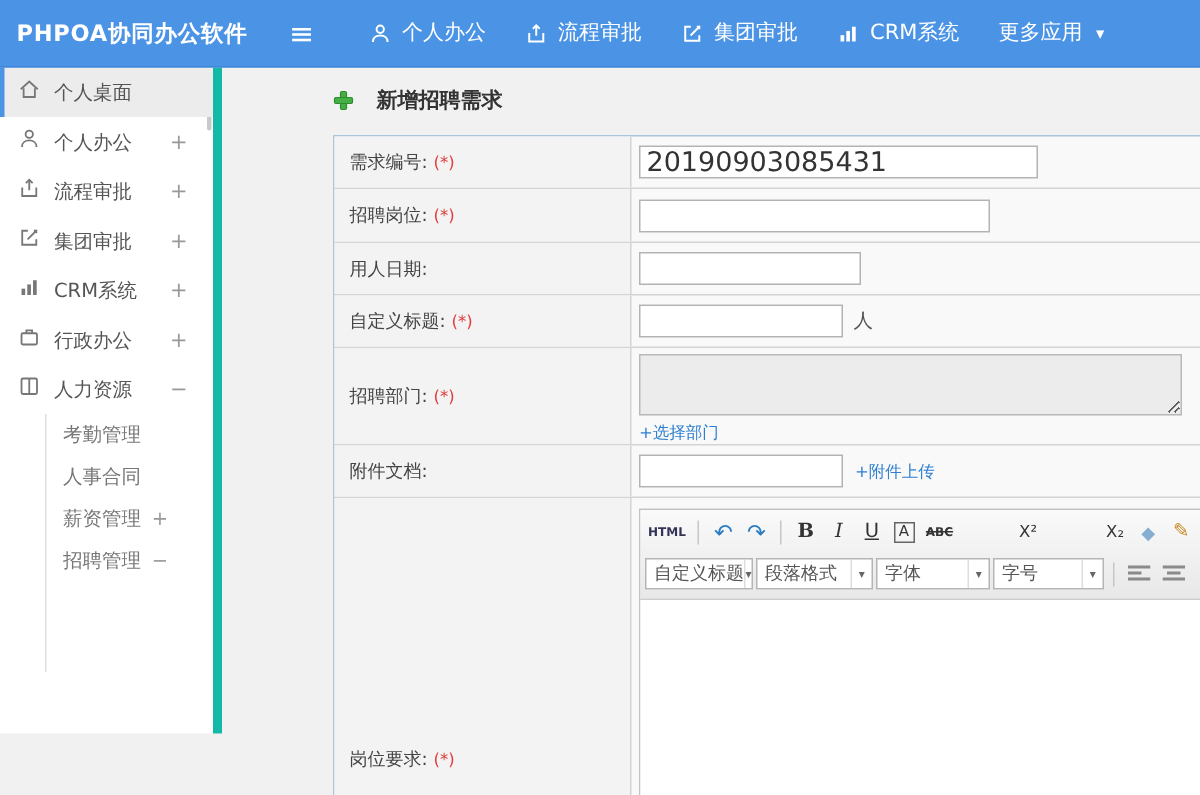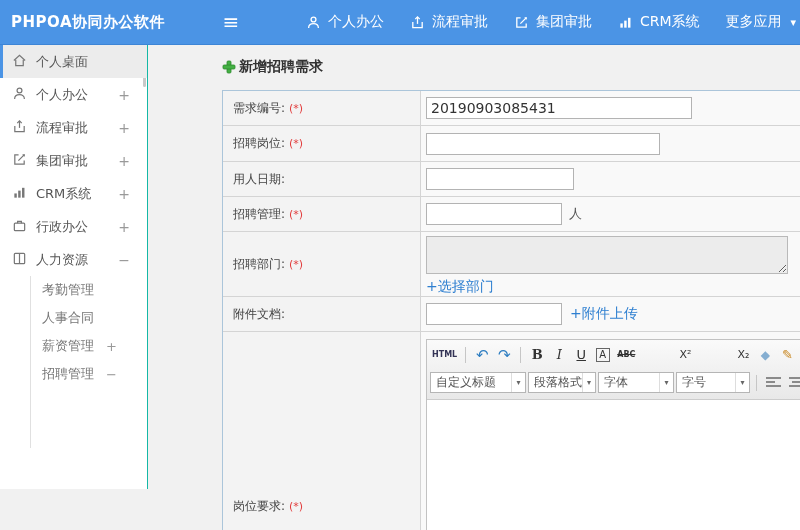--- a/index.html
+++ b/index.html
@@ -2,68 +2,68 @@
 <html><head>
 <meta charset="utf-8">
 <style>
   * { margin:0; padding:0; box-sizing:border-box; }
   html,body { width:800px; height:530px; overflow:hidden;
     font-family:"DejaVu Sans","Liberation Sans",sans-serif; background:#f1f1f1; }
 
   
   .navbar { position:absolute; left:0; top:0; width:800px; height:45px;
     background:#4b94e5; display:flex; align-items:center; color:#fff; z-index:10;
-    border-bottom:1px solid #3d85d6;gap:30px; }
+    border-bottom:1px solid #3d85d6; }
   .brand { font-size:15px; font-weight:bold; padding-left:11px; width:186px; letter-spacing:.5px; }
   .hamburger { font-size:20px; cursor:pointer; width:30px; text-align:center; }
   .nav-items { display:flex; align-items:center; margin-left:30px; gap:26px; }
   .nav-item { display:flex; align-items:center; gap:7px; font-size:14px; cursor:pointer; white-space:nowrap; }
   .nav-item svg { display:block; }
   .nav-caret { font-size:11px; margin-left:2px; }
 
   
   .sidebar { position:absolute; left:0; top:45px; width:148px; height:444px;
-    background:#fff; border-right:1px solid #14b8a6; }
+    background:#fff; border-right:6px solid #14b8a6; }
   .side-scroll-thumb { position:absolute; right:1px; top:2px; width:3px; height:40px; background:#c9c9c9; border-radius:2px; }
   .side-item { height:33px; display:flex; align-items:center; gap:9px;
     padding-left:12px; color:#555; font-size:13px; position:relative; cursor:pointer; }
   .side-item svg { color:#777; flex:0 0 auto; }
   .side-item .exp { position:absolute; right:17px; color:#999; font-size:14px; font-weight:400; }
   .side-item.active { background:#ececec; border-left:3px solid #4b94e5; padding-left:9px; }
   .submenu-1 { position:relative; }
   .submenu-1::before { content:""; position:absolute; left:30px; top:0; bottom:-60px; width:1px; background:#e0e0e0; }
   .submenu-1 .side-sub { height:28px; display:flex; align-items:center; padding-left:42px;
     font-size:13px; color:#777; position:relative; cursor:pointer; }
   .submenu-1 .side-sub .exp { position:absolute; right:30px; color:#999; font-size:13px; }
   .submenu-2 { position:relative; }
   .submenu-2::before { content:""; position:absolute; left:52px; top:0; bottom:-20px; width:1px; background:#e0e0e0; }
   .submenu-2 .side-sub2 { height:28px; display:flex; align-items:center; padding-left:63px;
     font-size:13px; color:#777; cursor:pointer; }
 
   
   .main { position:absolute; left:149px; top:45px; width:651px; height:485px;
     background:#f1f1f1; overflow:hidden; }
-  .page-title { position:absolute; left:73px; top:13px; display:flex; align-items:center; gap:3px; }
+  .page-title { position:absolute; left:73px; top:13px; display:flex; align-items:center; gap:15px; }
   .page-title span { font-size:14px; font-weight:bold; color:#333; }
 
   .form-table { position:absolute; left:73px; top:45px; width:940px;
     border:1px solid #abc5da; background:#f9f9f9; }
   .frow { display:flex; border-bottom:1px solid #d4d4d4; }
   .frow:last-child { border-bottom:none; }
   .cell-label { width:198px; flex:0 0 198px; background:#f3f3f3; border-right:1px solid #d4d4d4;
     display:flex; align-items:center; padding-left:10px; font-size:12px; color:#444; gap:4px; }
   .cell-value { flex:1; display:flex; align-items:center; padding-left:5px; font-size:13px; color:#555; }
   .req { color:#e23c3c; font-size:11px; }
   .h35 { height:35px; } .h36 { height:36px; } .h65 { height:65px; }
-  .txt { height:22px; border:1px solid #b3b3b3; background:#fff; font-size:14px;
+  .txt { height:22px; border:1px solid #b3b3b3; background:#fff; font-size:18px;
     padding:1px 4px; color:#333; font-family:inherit; }
   .w-reqno { width:266px; } .w-pos { width:234px; } .w-date { width:148px; }
   .w-count { width:136px; } .w-attach { width:136px; }
   .suffix { margin-left:7px; color:#555; font-size:13px; }
-  .link { color:#2e7fd0; font-size:14px; text-decoration:none; cursor:pointer; }
+  .link { color:#2e7fd0; font-size:11px; text-decoration:none; cursor:pointer; }
   .dept-value { flex-direction:column; align-items:flex-start; justify-content:center; gap:4px; padding-top:4px; }
   .dept-ta { width:362px; height:46px; background:#ececec; border:1px solid #b9b9b9; resize:both; font-family:inherit; }
   .attach-link { margin-left:8px; }
 
   
   .editor-row { height:348px; }
   .editor-row .cell-value { align-items:flex-start; padding-top:7px; }
   .editor { width:640px; border:1px solid #c2c2c2; background:#fff; }
   .toolbar { background:linear-gradient(#fafafa,#e8e8e8); border-bottom:1px solid #ccc; padding:2px 3px 3px 3px; }
   .tb-row { display:flex; align-items:center; height:25px; gap:2px; white-space:nowrap; }
@@ -83,21 +83,21 @@
   .b-brush { color:#c8861f; font-size:13px; }
   .b-pen { color:#b3342e; font-size:13px; }
   .mini-caret { font-size:8px; color:#555; margin-left:1px; }
   .b-quote { font-family:"DejaVu Serif","Liberation Serif",serif; font-weight:bold; font-style:italic; font-size:13px; }
   .b-paste { width:15px; height:16px; border:1px solid #999; border-top:3px solid #e08a2e;
     background:#fff; color:#2a52a0; font-weight:bold; font-size:10px; line-height:12px; }
   .ke-select { height:21px; border:1px solid #b5b5b5; background:#fff; display:flex; align-items:center;
     font-size:12px; color:#555; padding-left:5px; cursor:pointer; }
   .ke-select .caret { margin-left:auto; width:14px; height:100%; border-left:1px solid #ddd;
     display:flex; align-items:center; justify-content:center; font-size:8px; color:#666; }
-  .w-sel1 { width:96px; } .w-sel2 { width:68px; } .w-sel3 { width:76px; } .w-sel4 { width:74px; }
+  .w-sel1 { width:72px; } .w-sel2 { width:78px; } .w-sel3 { width:76px; } .w-sel4 { width:74px; }
   .align-ic { width:21px; height:20px; display:flex; align-items:center; justify-content:center; cursor:pointer; }
   .editor-body { height:282px; background:#fff; }
 </style>
 </head>
 <body>
 
 <div class="navbar">
   <div class="brand">PHPOA协同办公软件</div>
   <div class="hamburger">≡</div>
   <div class="nav-items">
@@ -265,21 +265,21 @@
       <div class="cell-label">
         <span>用人日期:</span>
       </div>
       <div class="cell-value">
         <input class="txt w-date" style="">
       </div>
     </div>
 
     <div class="frow h35">
       <div class="cell-label">
-        <span>招聘管理:</span>
+        <span>自定义标题:</span>
         <span class="req">(*)</span>
       </div>
       <div class="cell-value">
         <input class="txt w-count" style="">
         <span class="suffix">人</span>
       </div>
     </div>
 
     <div class="frow h65">
       <div class="cell-label">

